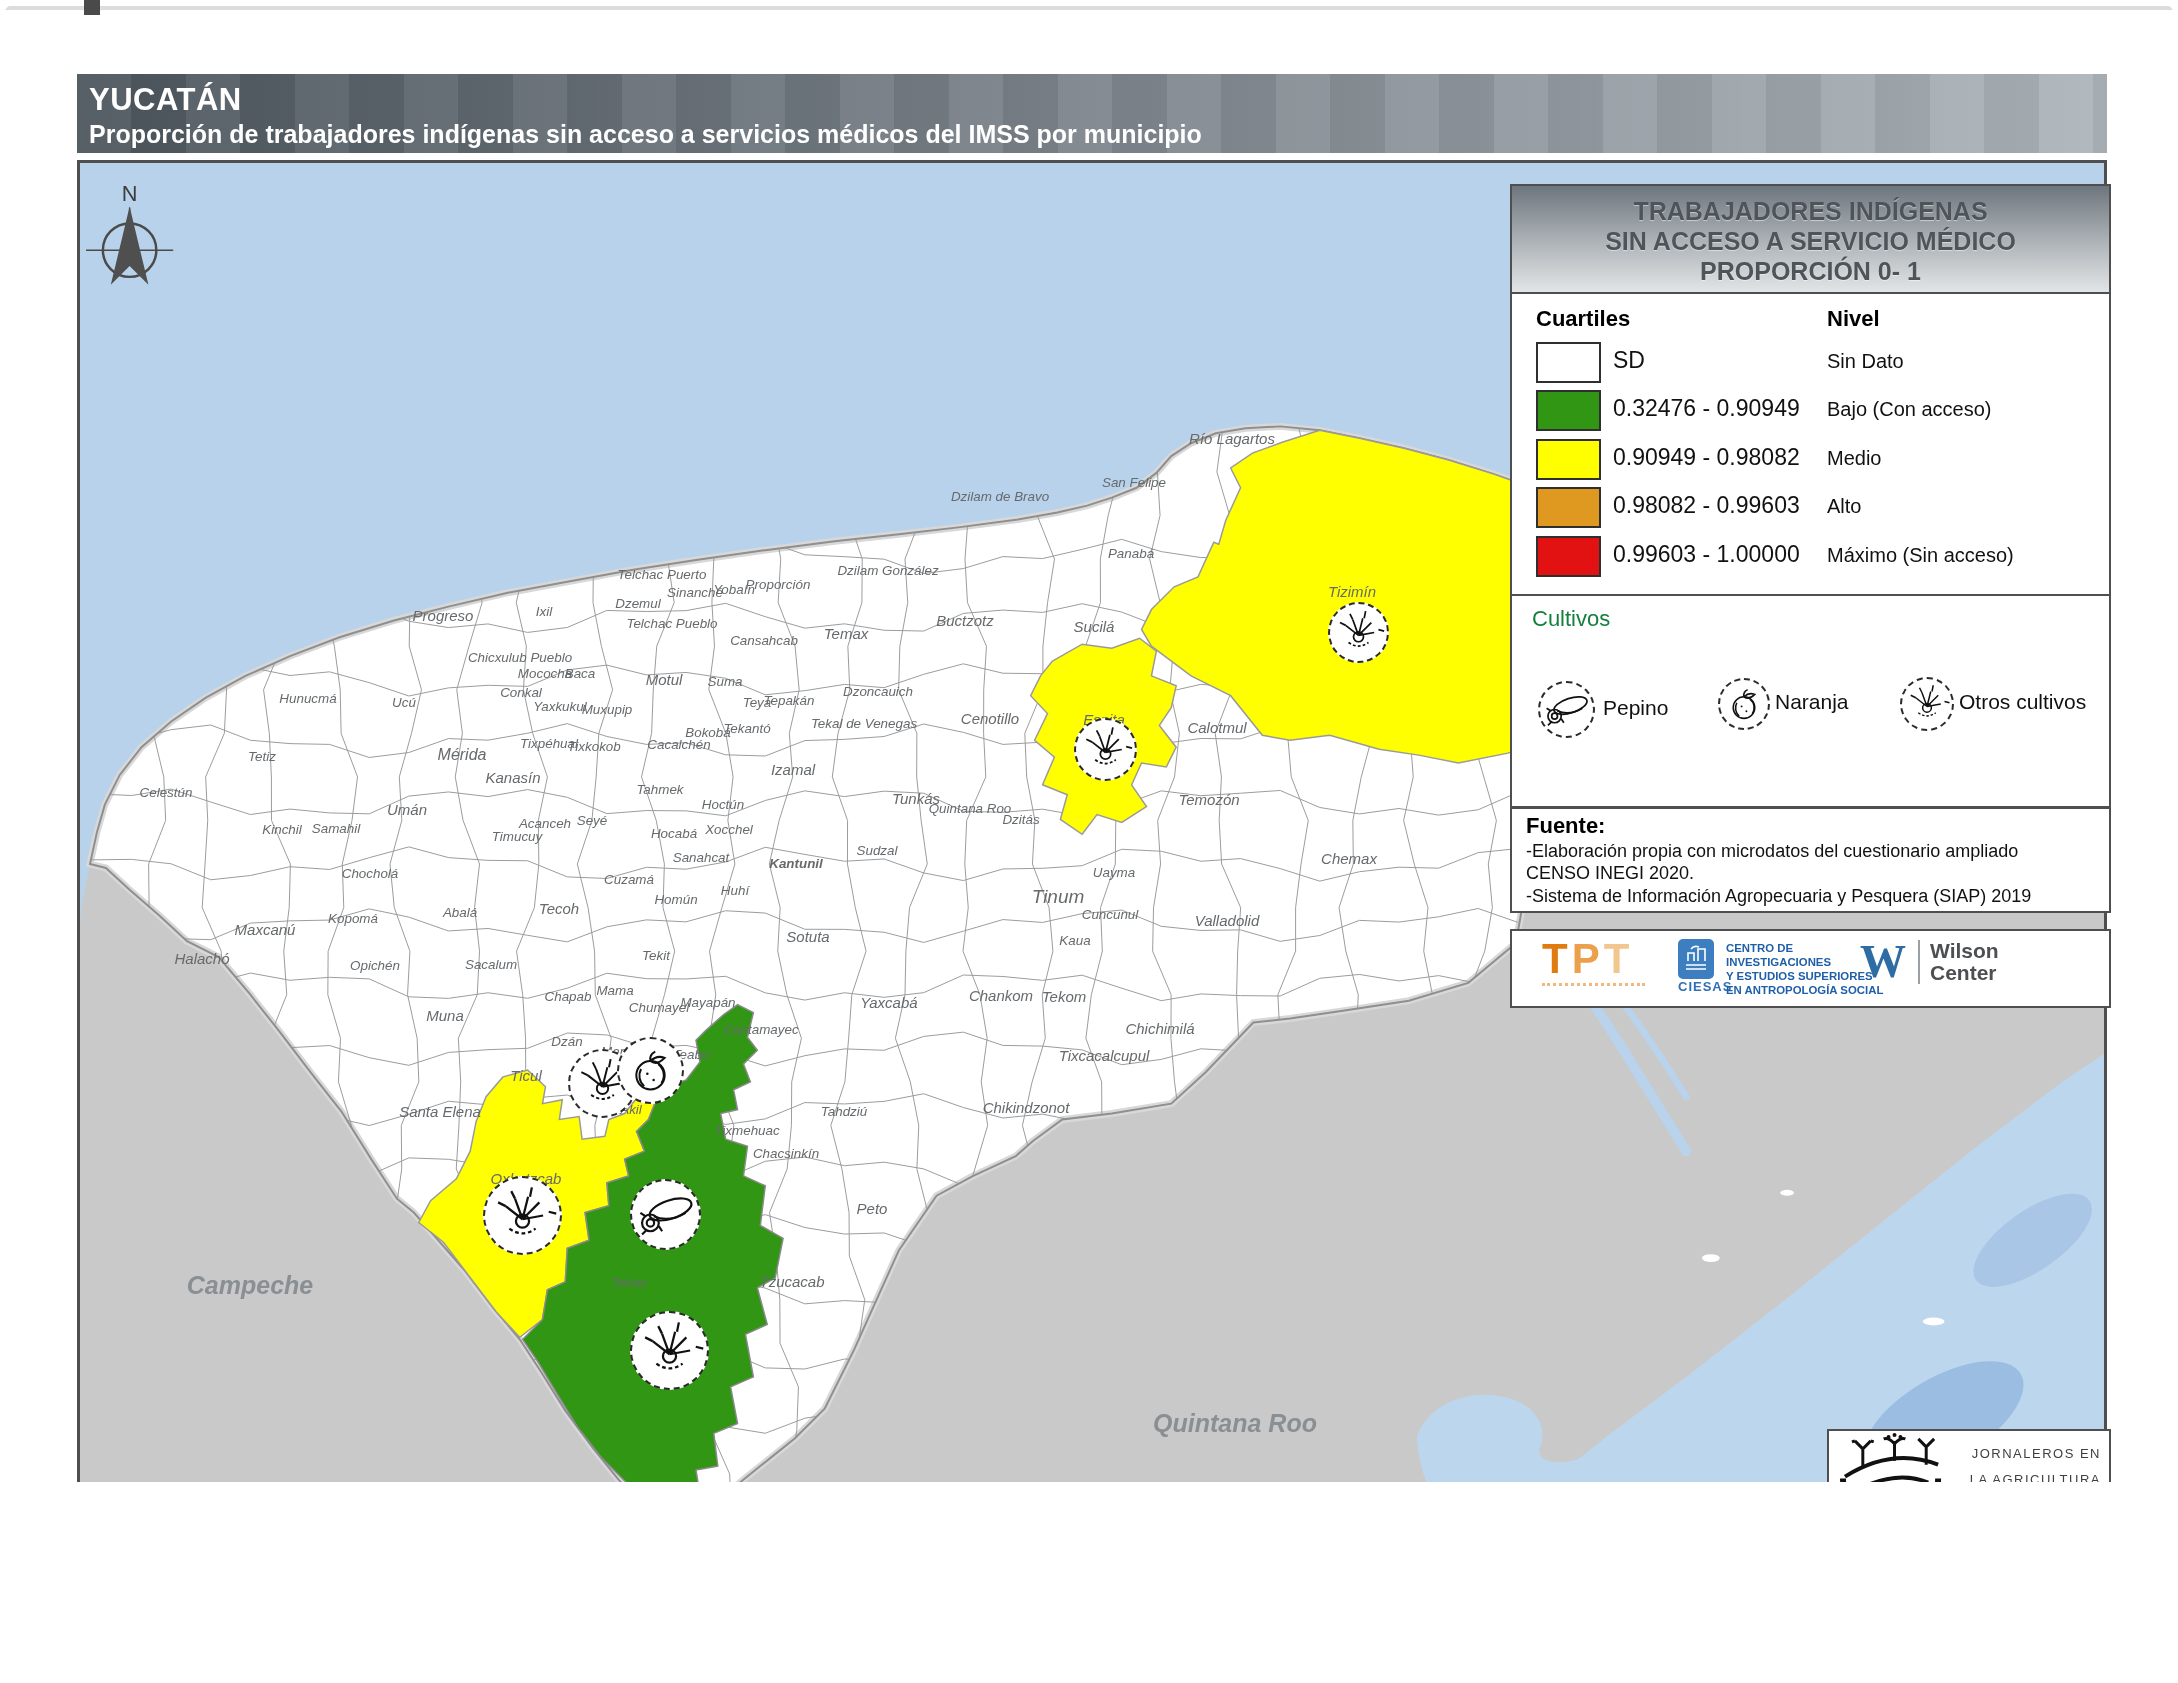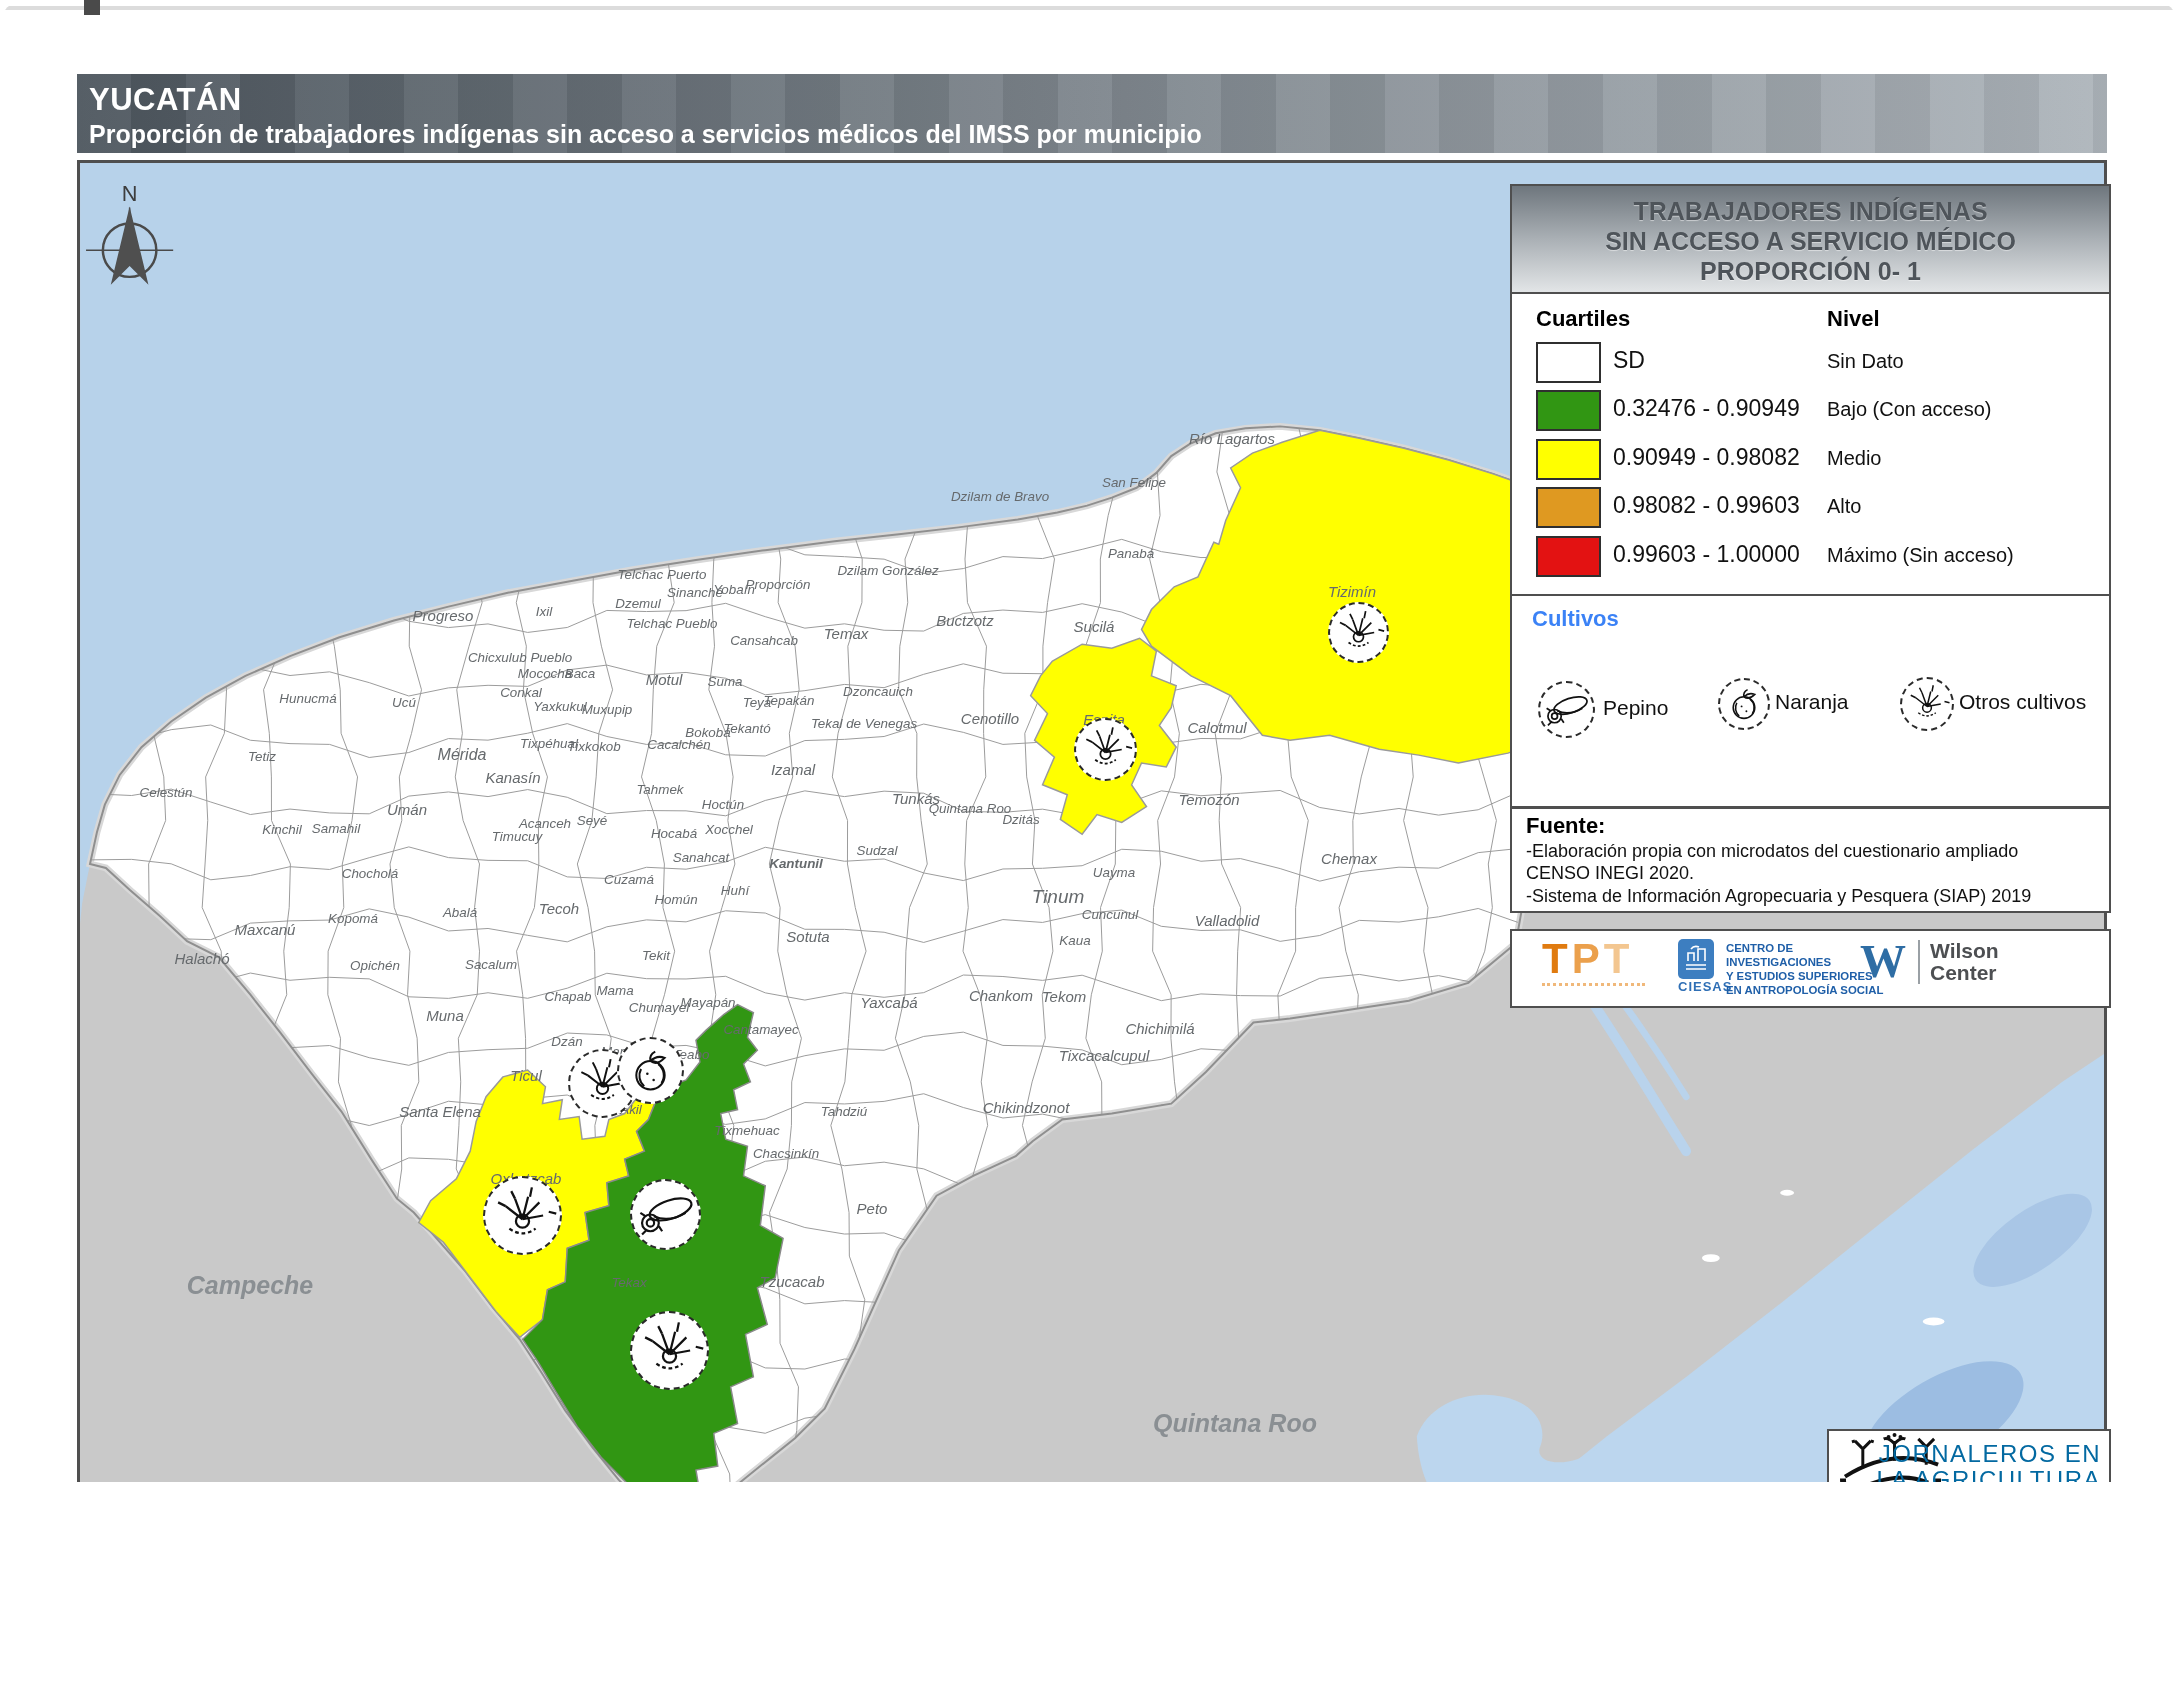--- a/index.html
+++ b/index.html
@@ -42,38 +42,38 @@
   .cls-range{position:absolute;left:101px;top:5px;font-size:23px;color:#111;}
   .cls-level{position:absolute;left:315px;top:8px;font-size:20px;color:#111;}
   #legend-cultivos{left:1510px;top:594px;width:597px;height:210px;}
   #legend-fuente{left:1510px;top:807px;width:597px;height:102px;}
   #fuente-title{position:absolute;left:14px;top:4px;font-size:22px;font-weight:bold;color:#000;}
   .fuente-line{position:absolute;left:14px;font-size:18px;color:#111;}
   #legend-logos{left:1510px;top:929px;width:597px;height:75px;}
   
   .cult-icon{position:absolute;border-radius:50%;background:#fff;border:2px dashed #2a2a2a;}
   .cult-label{position:absolute;font-size:21px;color:#111;}
-  #cultivos-title{position:absolute;left:20px;top:10px;font-size:22px;font-weight:bold;color:#3b82f6;}
+  #cultivos-title{position:absolute;left:20px;top:10px;font-size:22px;font-weight:normal;color:#15803d;}
   
   #tpt{position:absolute;left:30px;top:6px;width:119px;}
   #tpt .l{font-size:42px;font-weight:bold;line-height:44px;letter-spacing:4px;}
   #tpt-caption{margin-top:2px;width:103px;border-bottom:3px dotted #f0b87a;}
   #ciesas{position:absolute;left:166px;top:8px;}
   #ciesas-icon{width:36px;height:40px;background:#3d7ec0;border-radius:5px;position:relative;}
   #ciesas-acronym{font-size:13px;font-weight:bold;color:#2f6fb5;letter-spacing:1px;}
   #ciesas-lines{position:absolute;left:48px;top:2px;width:168px;}
   #ciesas-lines div{font-size:11.4px;font-weight:bold;color:#1f5fa8;line-height:14px;}
   #wilson{position:absolute;left:348px;top:8px;display:flex;align-items:center;}
   #wilson-w{font-family:"Liberation Serif",serif;font-size:46px;font-weight:bold;color:#2e6da4;line-height:46px;}
   #wilson-bar{width:2px;height:44px;background:#9aa0a5;margin:0 10px 0 12px;}
   #wilson-text div{font-size:21px;font-weight:bold;color:#4d4f52;line-height:22px;}
   
   #jornaleros{left:1827px;top:1429px;width:280px;height:111px;}
   #jorn-text{position:absolute;right:8px;top:10px;text-align:right;}
-  #jorn-text div{font-size:24px;letter-spacing:1.5px;color:#0369a1;line-height:26px;}
+  #jorn-text div{font-size:13px;letter-spacing:1.5px;color:#404040;line-height:26px;}
   
   .sb-label{position:absolute;font-size:20px;color:#4c4c4c;transform:translateX(-50%);}
   #sb-unit{position:absolute;font-size:20px;color:#4c4c4c;}
   
   #footer-bar{left:77px;top:1581px;width:2030px;height:30px;
      background:linear-gradient(to right,#e9eaec,#97a2ad);}
 </style>
 </head>
 <body>
 

